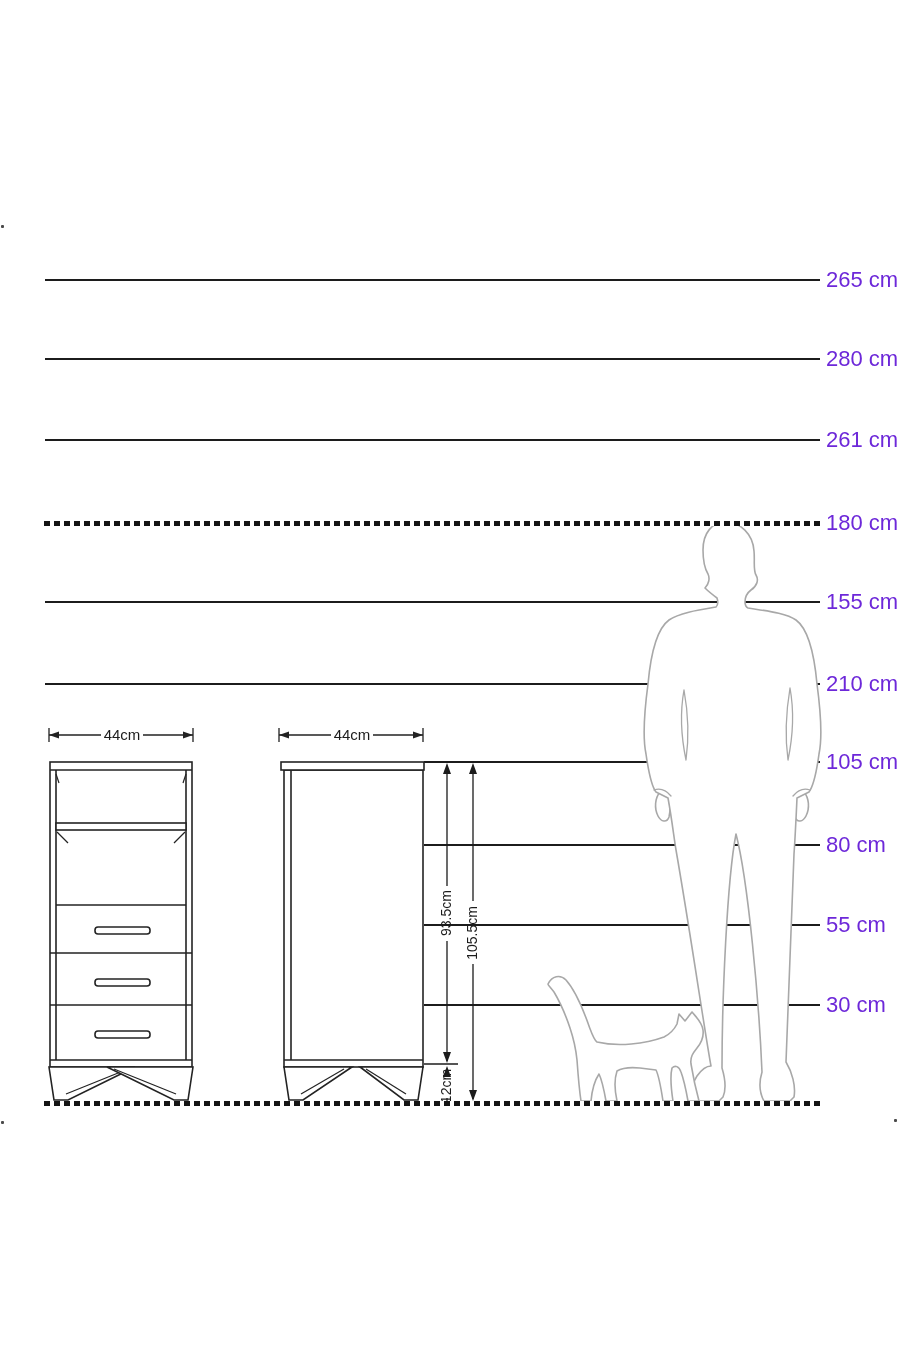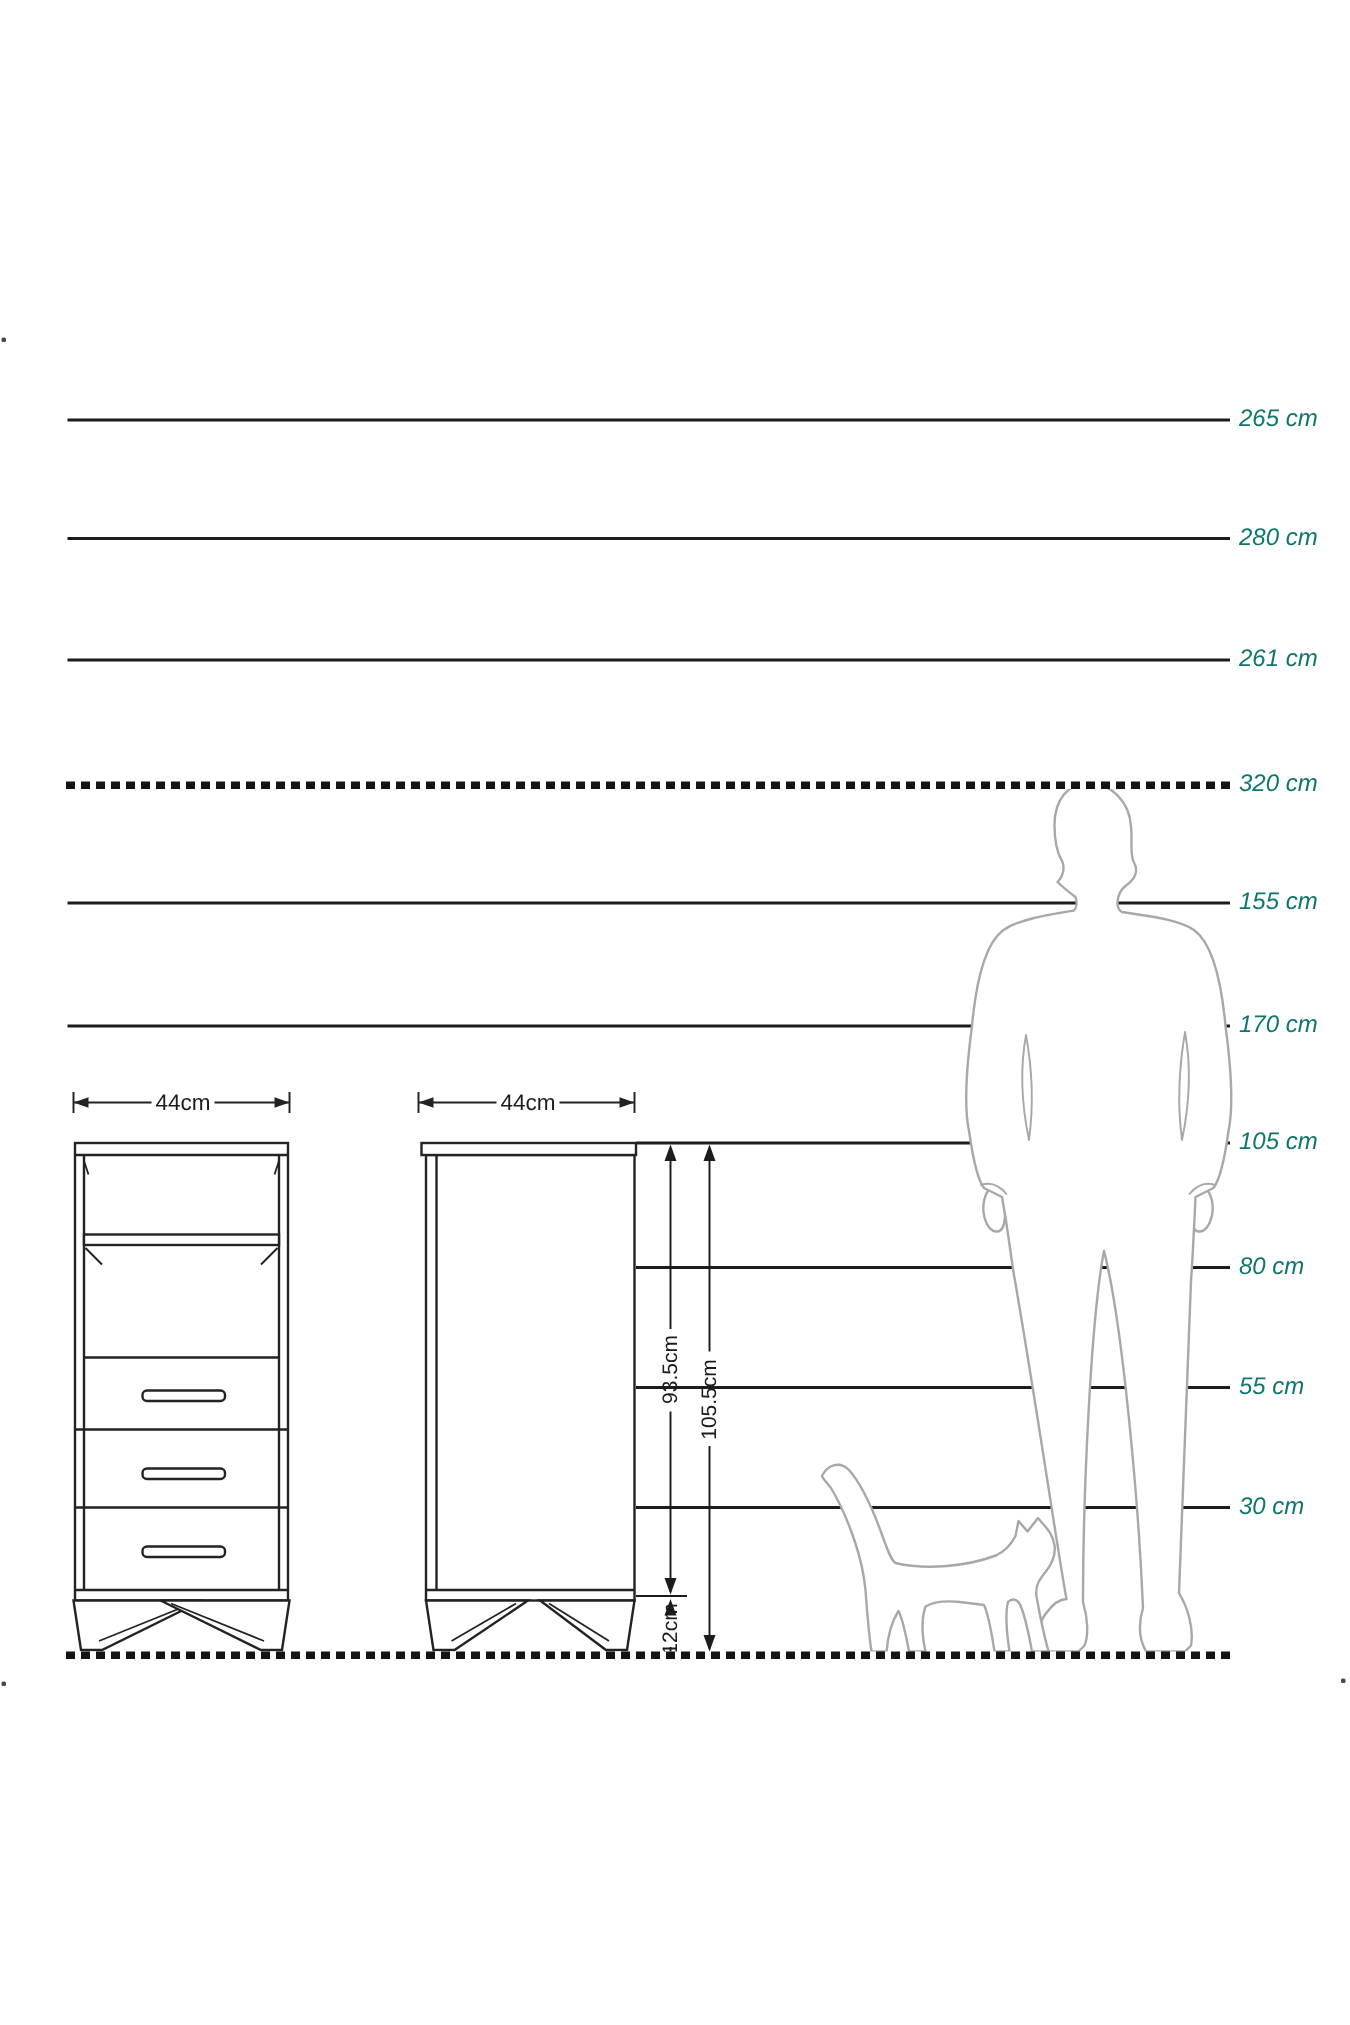--- a/index.html
+++ b/index.html
@@ -6,21 +6,21 @@
   #canvas{
     position:relative;width:900px;height:1350px;background:#ffffff;overflow:hidden;
     font-family:"Liberation Sans",sans-serif;
   }
   .hline{position:absolute;height:2px;background:#1c1c1c;}
   .hline.dashed{
     height:5px;background:repeating-linear-gradient(90deg,#141414 0 6px,#ffffff 6px 10px);
   }
   .scale-label{
     position:absolute;left:826px;height:28px;line-height:28px;
-    font-size:16px;color:#0f766e;white-space:nowrap;font-style:italic;
+    font-size:22px;color:#6d28d9;white-space:nowrap;
   }
   .dot{position:absolute;width:3px;height:3px;background:#4a4a4a;border-radius:1px;}
   svg text{font-family:"Liberation Sans",sans-serif;fill:#1c1c1c;}
   #diagram-svg{position:absolute;left:0;top:0;z-index:2;}
   .zline{z-index:3;}
   .z1{z-index:1;}
 </style>
 </head>
 <body>
 
@@ -35,23 +35,23 @@
   <div class="hline z1" style="left:424px;top:844px;width:396px;"></div>
   <div class="hline z1" style="left:424px;top:924px;width:396px;"></div>
   <div class="hline z1" style="left:424px;top:1004px;width:396px;"></div>
 
   <div class="hline dashed zline" style="left:44px;top:521px;width:776px;"></div>
   <div class="hline dashed zline" style="left:44px;top:1101px;width:778px;"></div>
 
   <div class="scale-label" style="top:266px;">265 cm</div>
   <div class="scale-label" style="top:345px;">280 cm</div>
   <div class="scale-label" style="top:426px;">261 cm</div>
-  <div class="scale-label" style="top:509px;">320 cm</div>
+  <div class="scale-label" style="top:509px;">180 cm</div>
   <div class="scale-label" style="top:588px;text-align:center;">155 cm</div>
-  <div class="scale-label" style="top:670px;">170 cm</div>
+  <div class="scale-label" style="top:670px;">210 cm</div>
   <div class="scale-label" style="top:748px;">105 cm</div>
   <div class="scale-label" style="top:831px;">80 cm</div>
   <div class="scale-label" style="top:911px;">55 cm</div>
   <div class="scale-label" style="top:991px;">30 cm</div>
 
   <div class="dot" style="left:1px;top:225px;"></div>
   <div class="dot" style="left:1px;top:1121px;"></div>
   <div class="dot" style="left:894px;top:1119px;"></div>
 
   <svg id="diagram-svg" width="900" height="1350" viewBox="0 0 900 1350">

